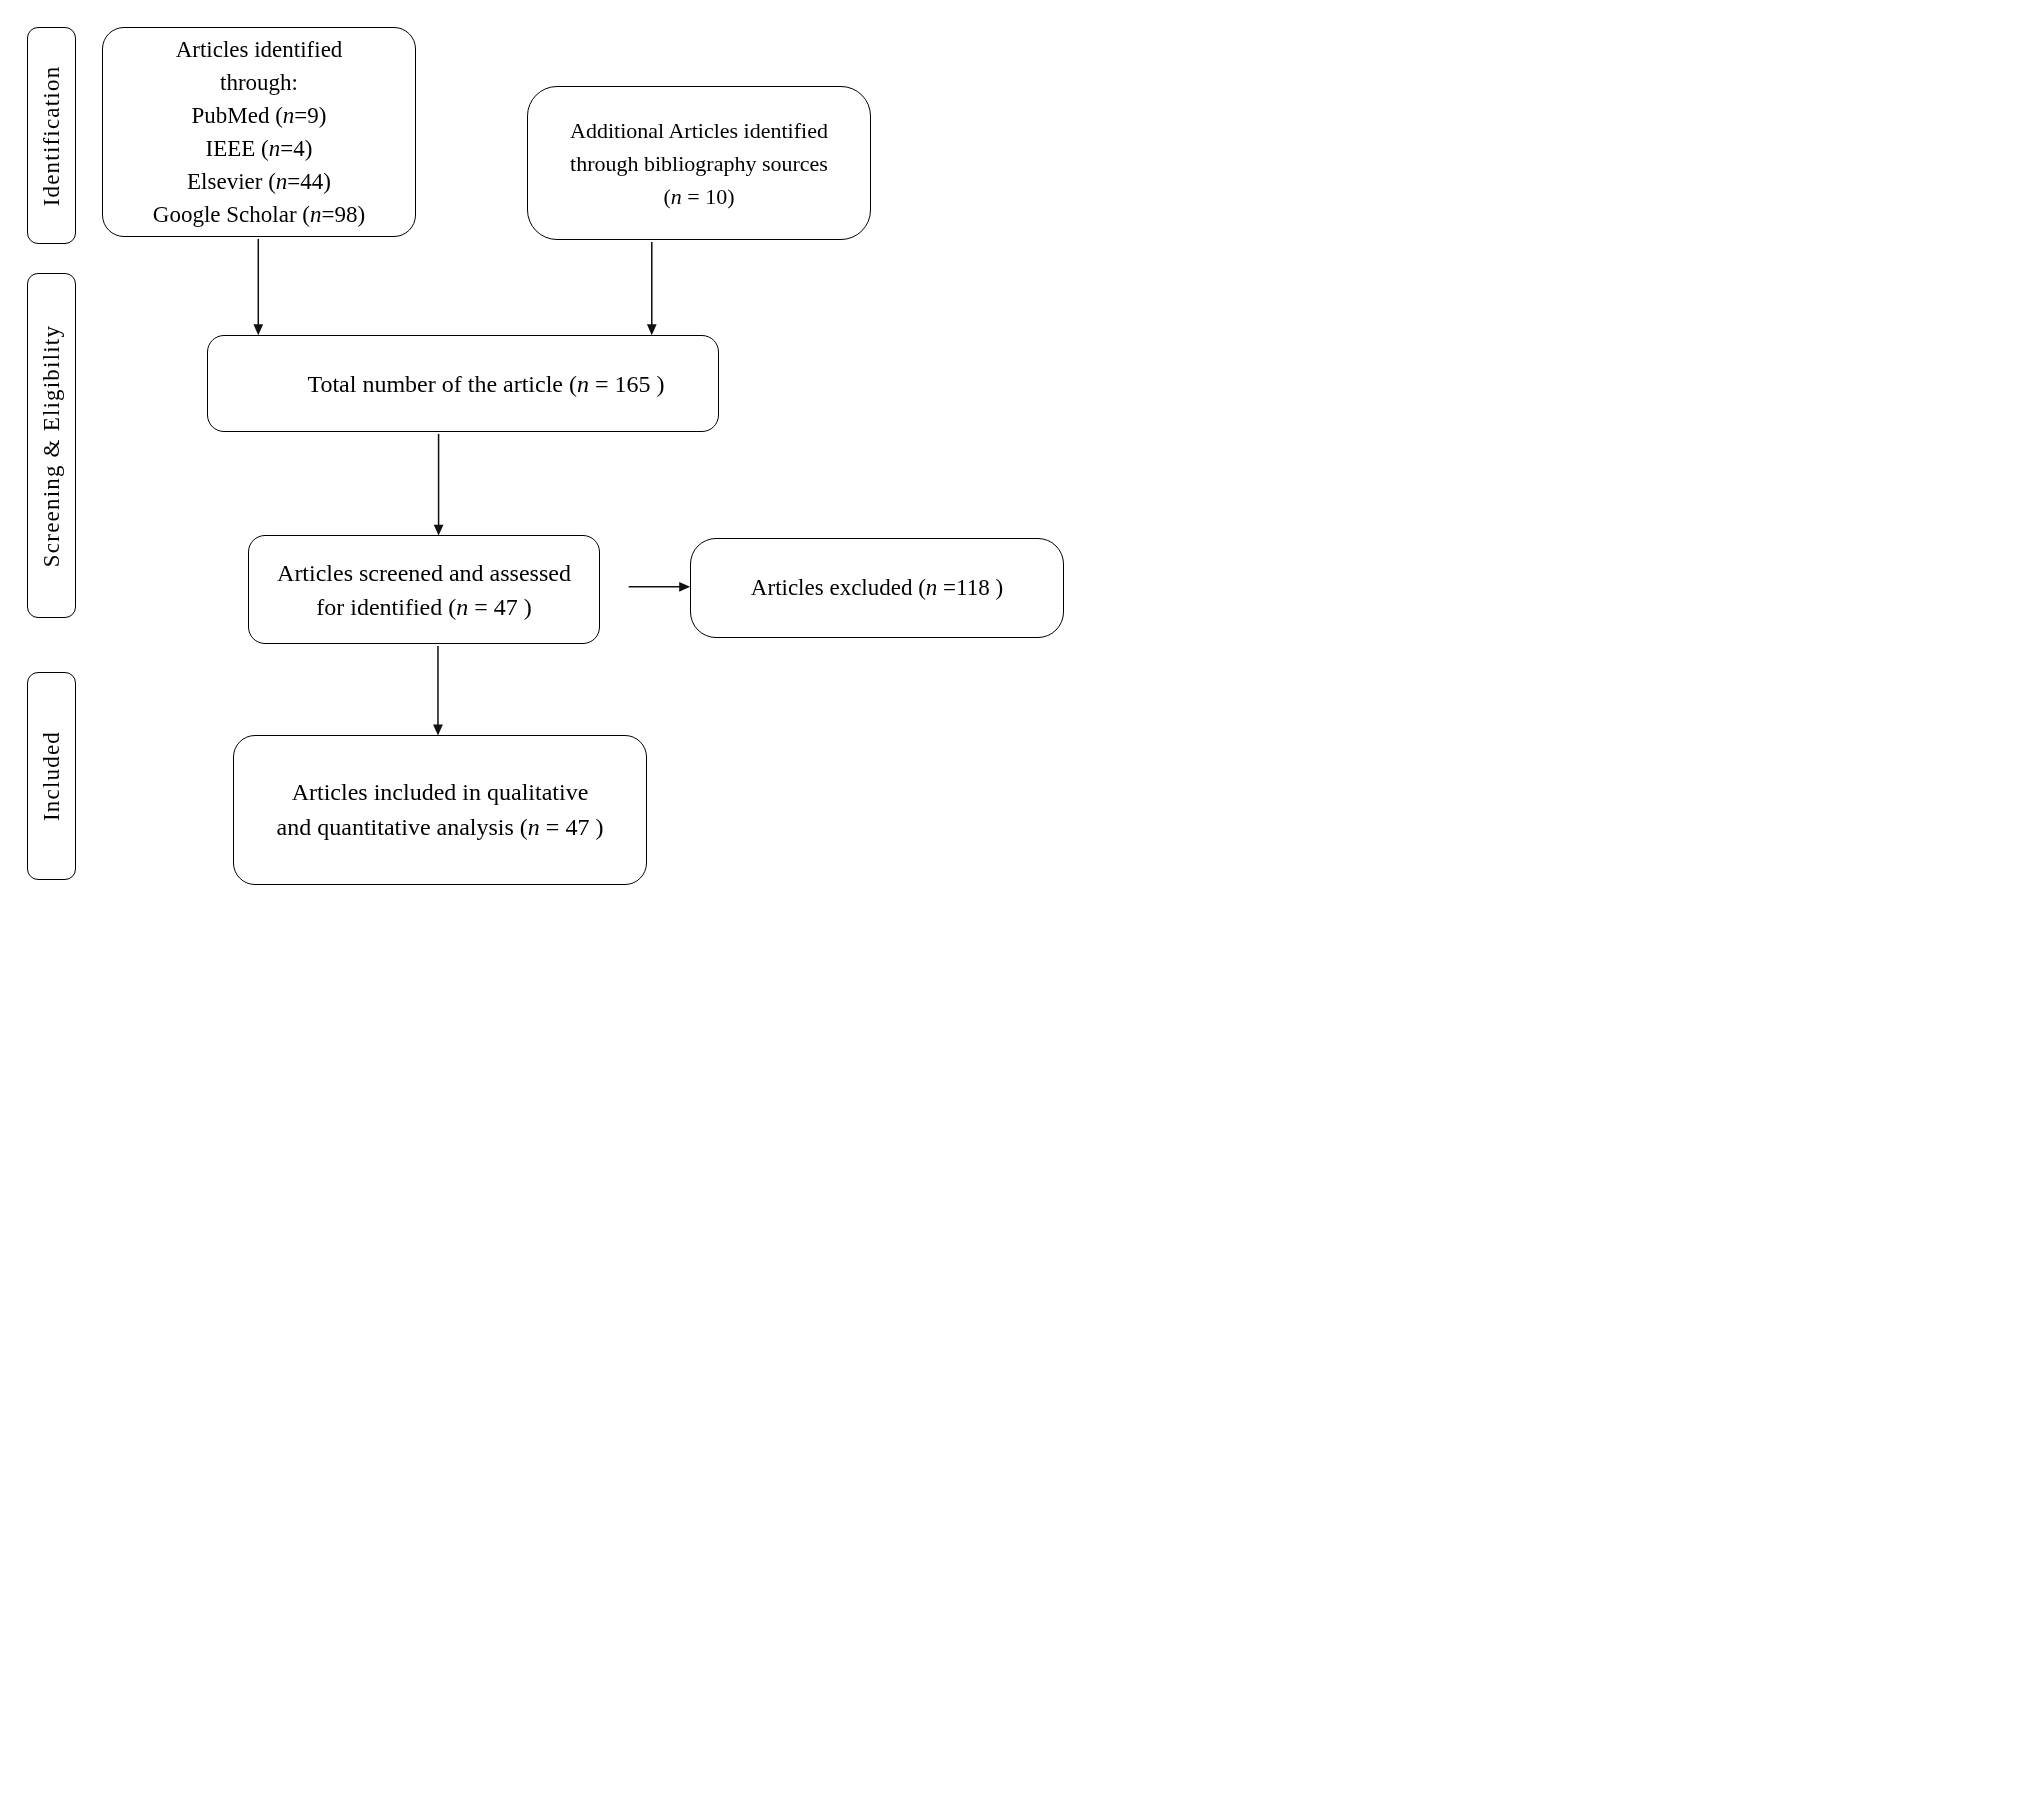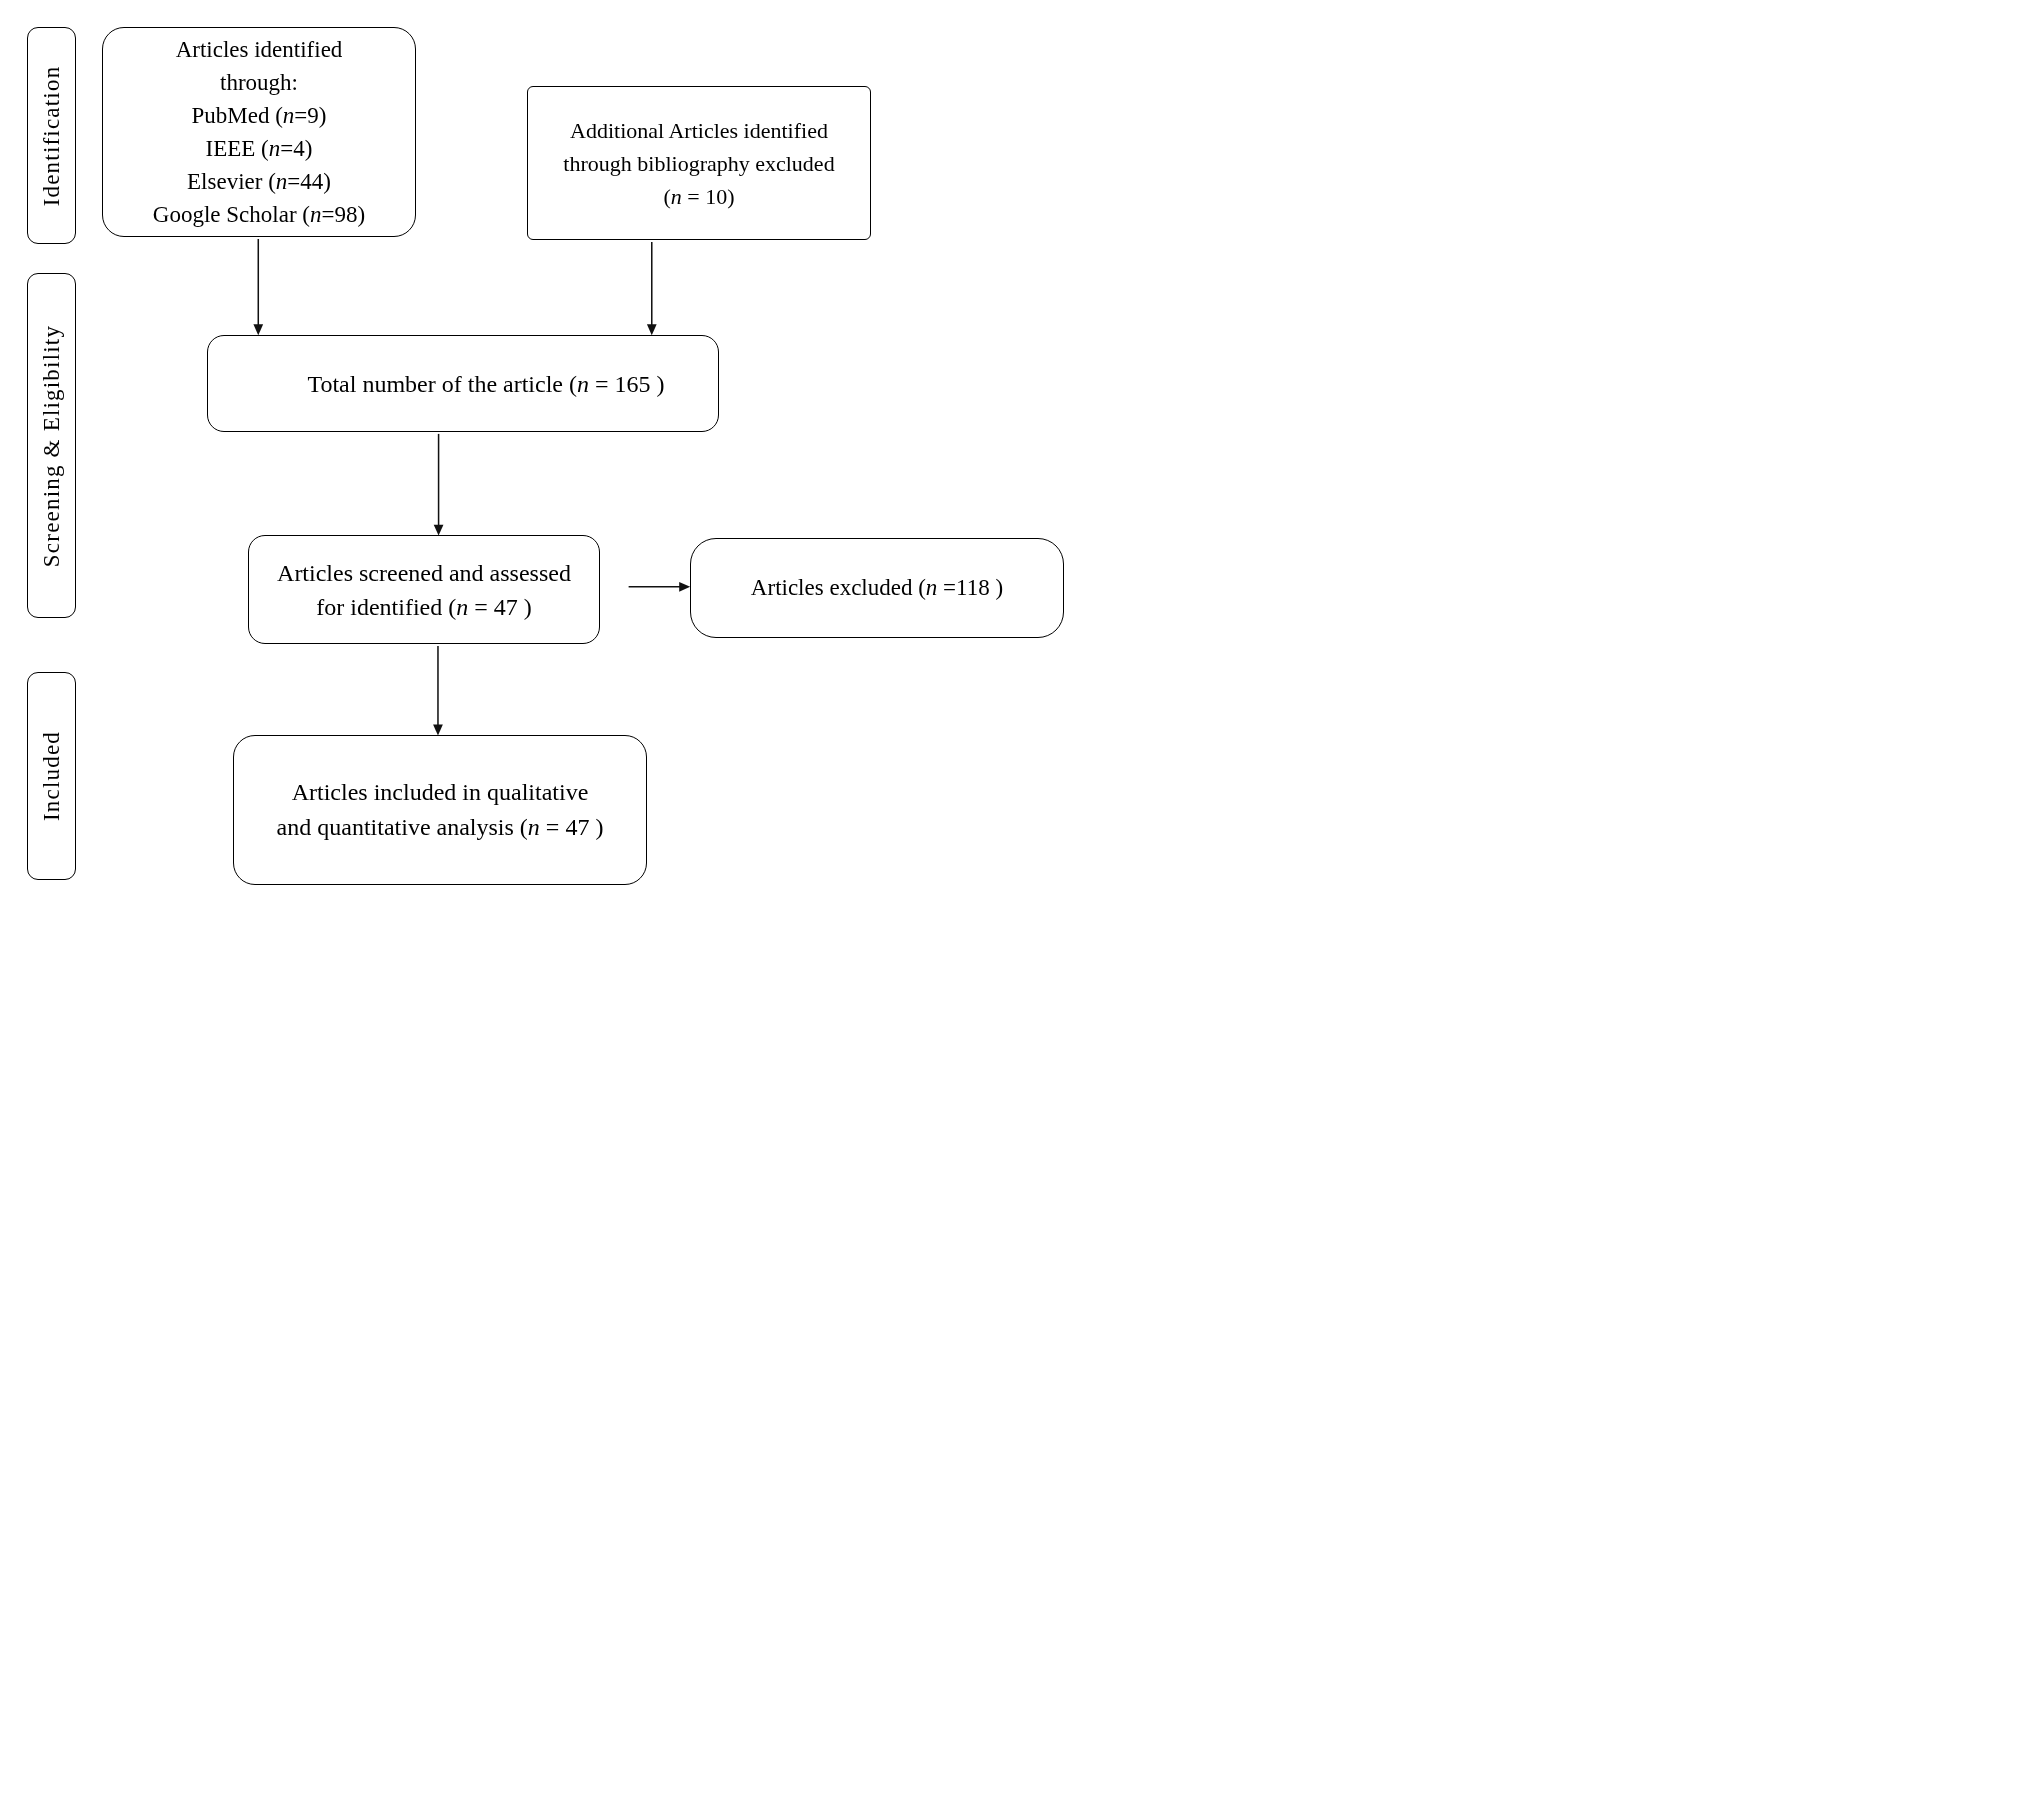--- a/index.html
+++ b/index.html
@@ -44,21 +44,21 @@
     display: flex;
     flex-direction: column;
     justify-content: center;
     align-items: center;
     text-align: left;
   }
   .line { display: block; white-space: nowrap; }
   .var { font-style: italic; }
 
   .box-sources   { left: 102px; top: 27px;   width: 314px; height: 210px; border-radius: 22px; font-size: 23px; line-height: 33px; }
-  .box-additional{ left: 527px; top: 86px;  width: 344px; height: 154px; border-radius: 6px; font-size: 22px; line-height: 33px; }
+  .box-additional{ left: 527px; top: 86px;  width: 344px; height: 154px; border-radius: 30px; font-size: 22px; line-height: 33px; }
   .box-total     { left: 207px; top: 335px;  width: 512px; height: 97px; border-radius: 17px; font-size: 24px; line-height: 32px; padding-left: 46px; }
   .box-screened  { left: 248px; top: 535px;  width: 352px; height: 109px; border-radius: 17px; font-size: 24px; line-height: 34px; }
   .box-excluded  { left: 690px; top: 538px; width: 374px; height: 100px; border-radius: 26px; font-size: 23px; line-height: 32px; }
   .box-included  { left: 233px; top: 735px; width: 414px; height: 150px; border-radius: 22px; font-size: 24px; line-height: 35px; }
 
   .stage-identification { left: 27px; top: 27px;   width: 49px; height: 217px; }
   .stage-screening      { left: 27px; top: 273px;  width: 49px; height: 345px; }
   .stage-included       { left: 27px; top: 672px; width: 49px; height: 208px; }
 </style>
 </head>
@@ -118,21 +118,21 @@
     <span class="line">
       <span>Google Scholar (</span><span class="var">n</span><span>=98)</span>
     </span>
   </div>
 
   <div class="box box-additional">
     <span class="line">
       <span>Additional Articles identified</span>
     </span>
     <span class="line">
-      <span>through bibliography excluded</span>
+      <span>through bibliography sources</span>
     </span>
     <span class="line">
       <span>(</span><span class="var">n</span><span> = 10)</span>
     </span>
   </div>
 
   <div class="box box-total">
     <span class="line">
       <span>Total number of the article (</span><span class="var">n</span><span> = 165 )</span>
     </span>

